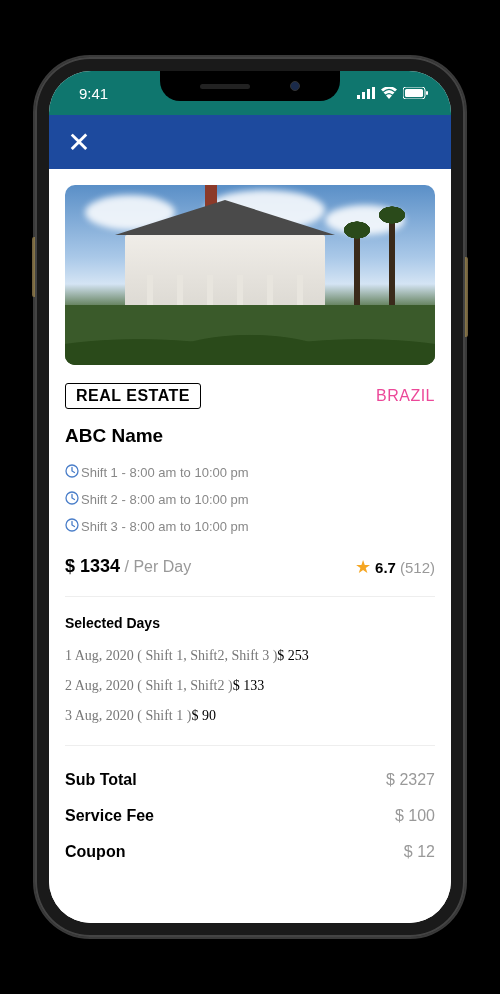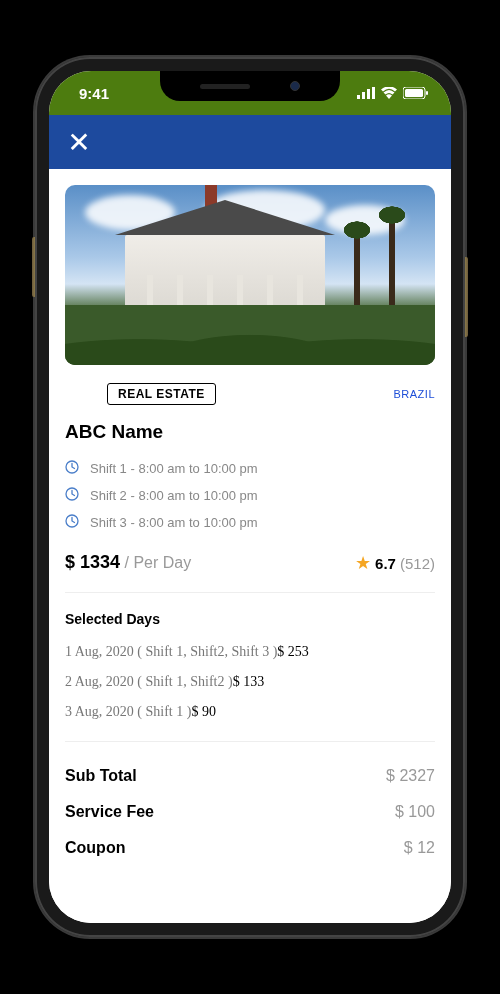--- a/index.html
+++ b/index.html
@@ -72,28 +72,28 @@
     }
     .notch .camera {
       width: 10px;
       height: 10px;
       background: #1a2a4a;
       border-radius: 50%;
       border: 1px solid #333;
     }
     .status-bar {
       height: 44px;
-      background: #4d7c0f;
+      background: #0f766e;
       display: flex;
       align-items: center;
       justify-content: space-between;
       padding: 0 22px;
       color: #fff;
       font-size: 15px;
-      font-weight: 700;
+      font-weight: 400;
       gap: 35px;
     }
     .status-left { padding-left: 8px; }
     .status-right { display: flex; gap: 6px; align-items: center; }
     .signal svg, .wifi svg, .battery svg { display: block; }
     .header {
       background: #1d4a9e;
       height: 54px;
       display: flex;
       align-items: center;
@@ -155,43 +155,42 @@
     .palm2 { right: 75px; height: 100px; bottom: 35px;}
     .tag-row {
       display: flex;
       justify-content: space-between;
       align-items: center;
       margin-top: 18px;
     }
     .category-tag {
       border: 1.5px solid #000;
       padding: 3px 10px;
-      font-size: 12px;
+      font-size: 16px;
       font-weight: 700;
       letter-spacing: 0.5px;
       border-radius: 3px;
-      margin-left: 42px;
     }
     .location {
-      color: #1d4ed8;
-      font-size: 11px;
+      color: #ec4899;
+      font-size: 16px;
       font-weight: 500;
       letter-spacing: 0.5px;
     }
     .listing-title {
       font-size: 19px;
       font-weight: 700;
       margin-top: 16px;
       color: #000;
     }
     .shifts { margin-top: 12px; }
     .shift-row {
       display: flex;
       align-items: center;
-      gap: 11px;
+      gap: 2px;
       padding: 5px 0;
       color: #888;
       font-size: 13px;
     }
     .clock-icon { color: #4a7ec9; flex-shrink: 0; }
     .price-row {
       display: flex;
       justify-content: space-between;
       align-items: flex-start;
       margin-top: 16px;

